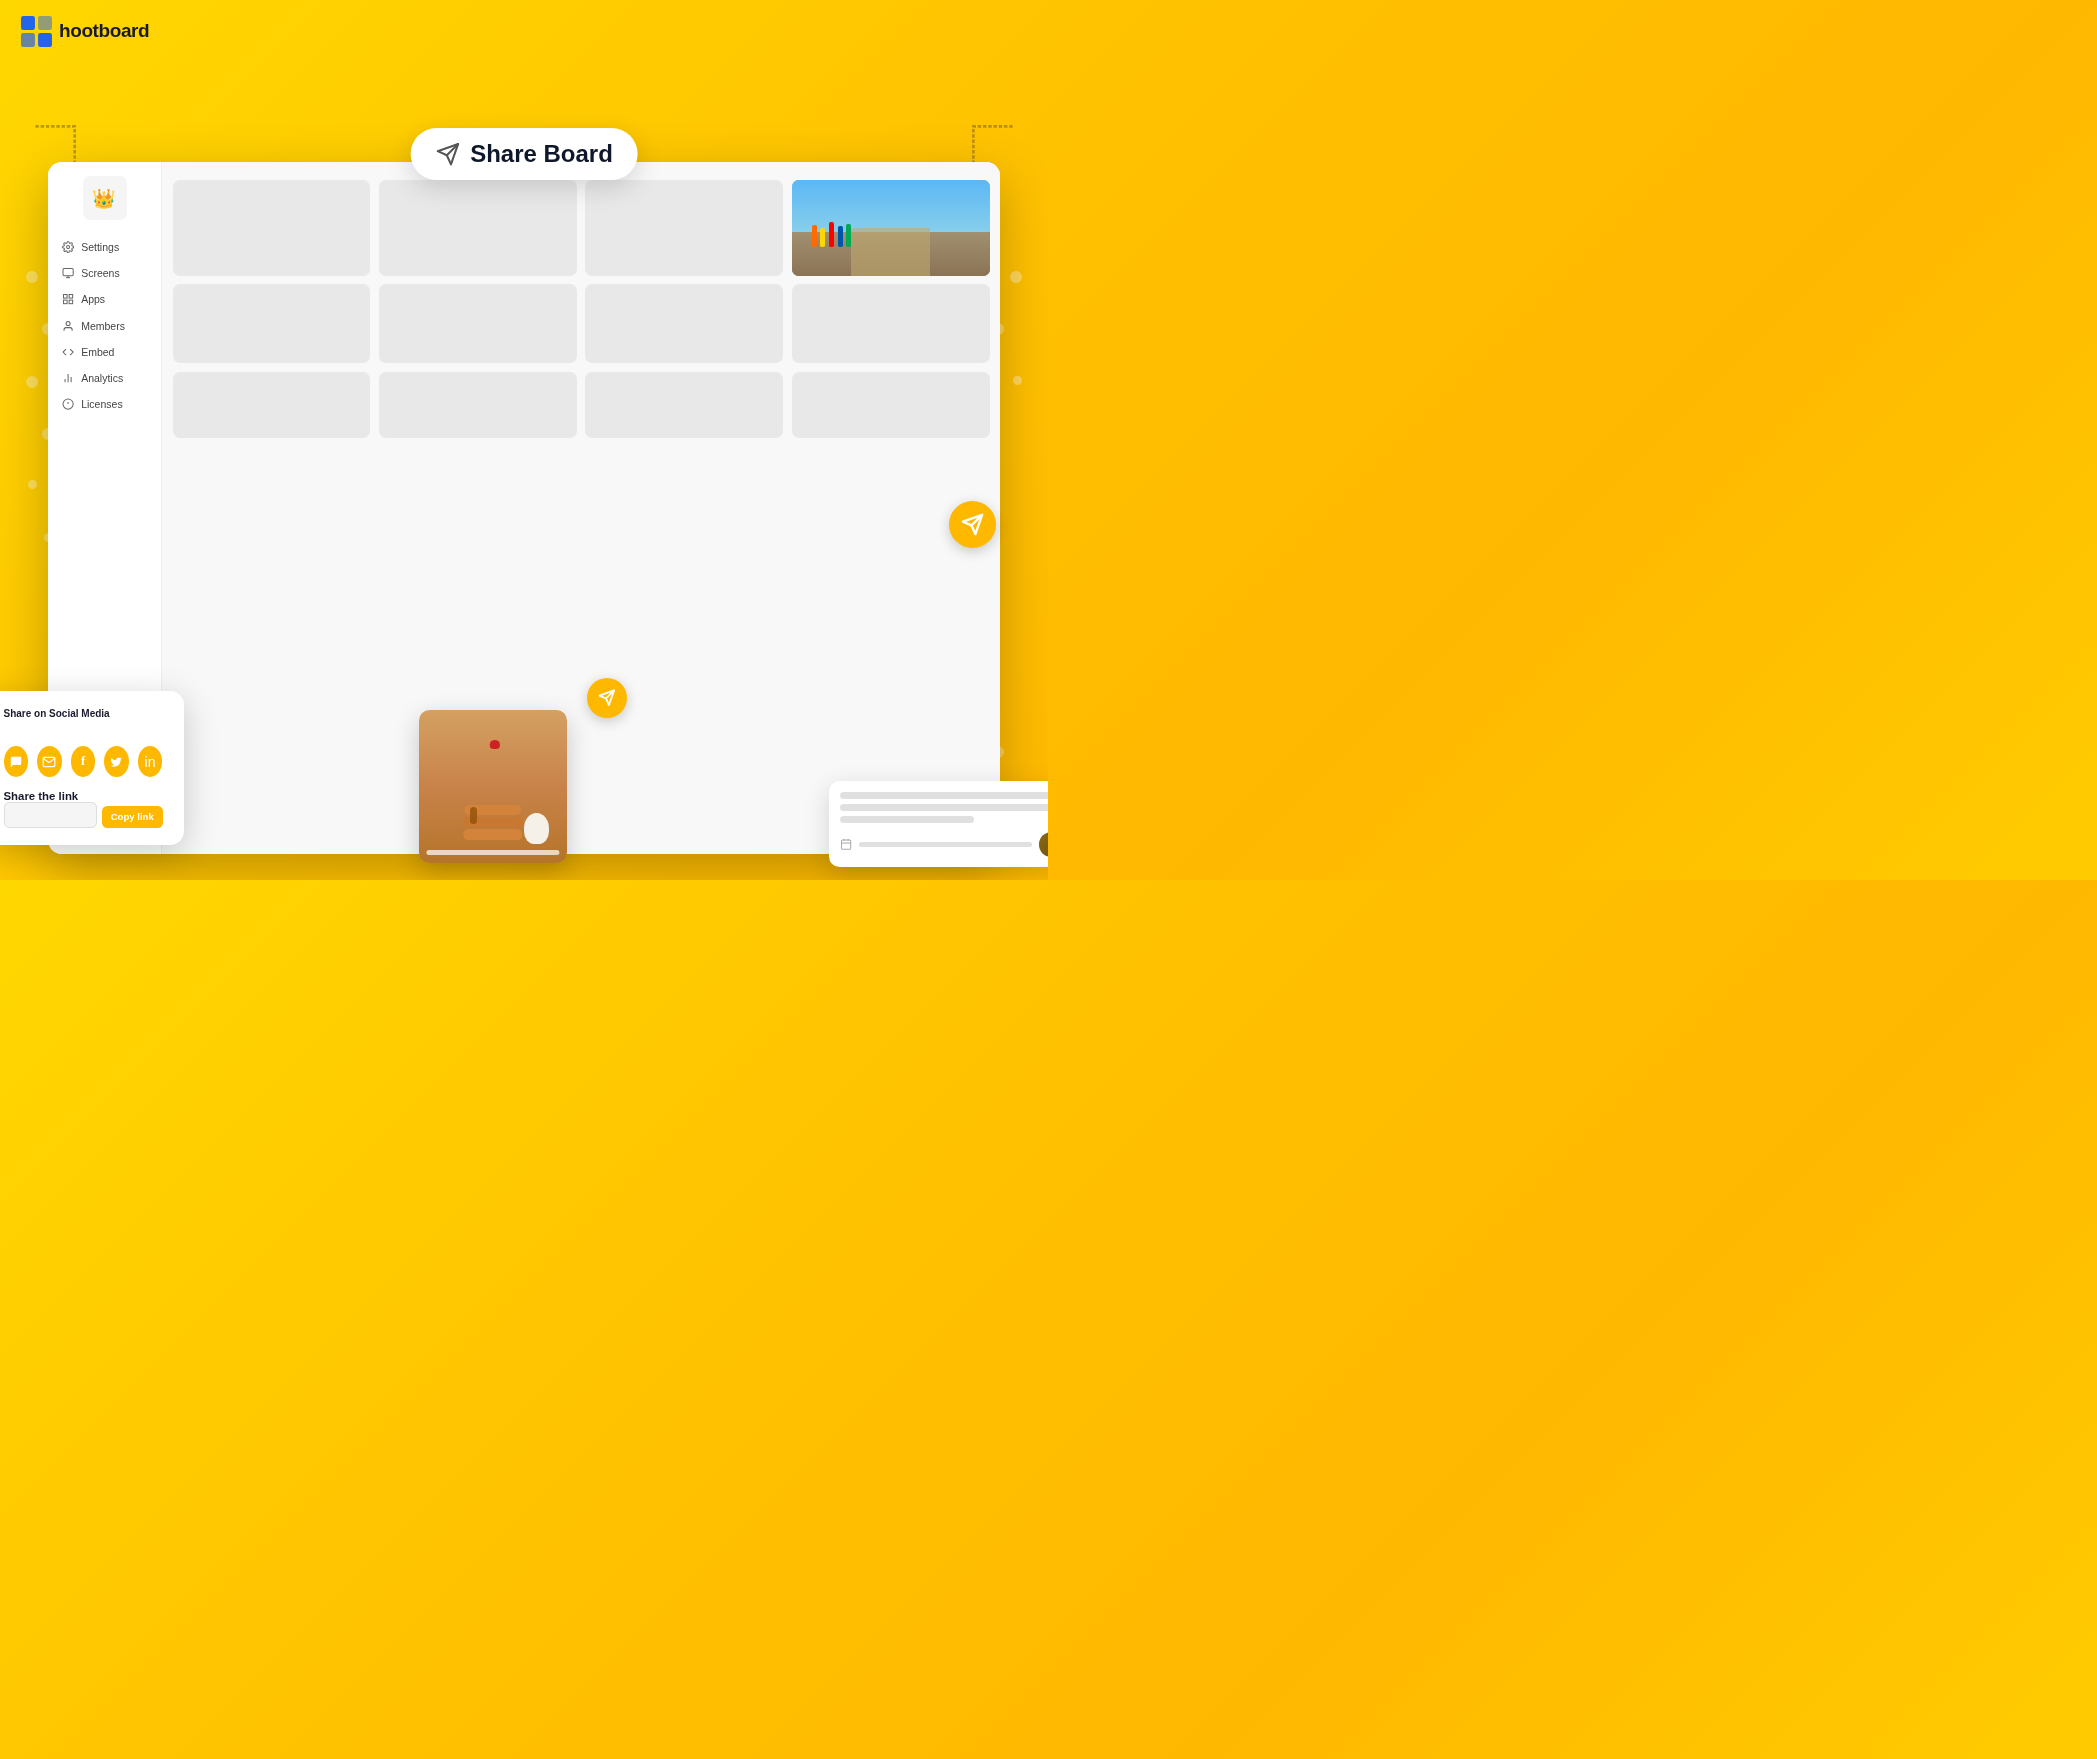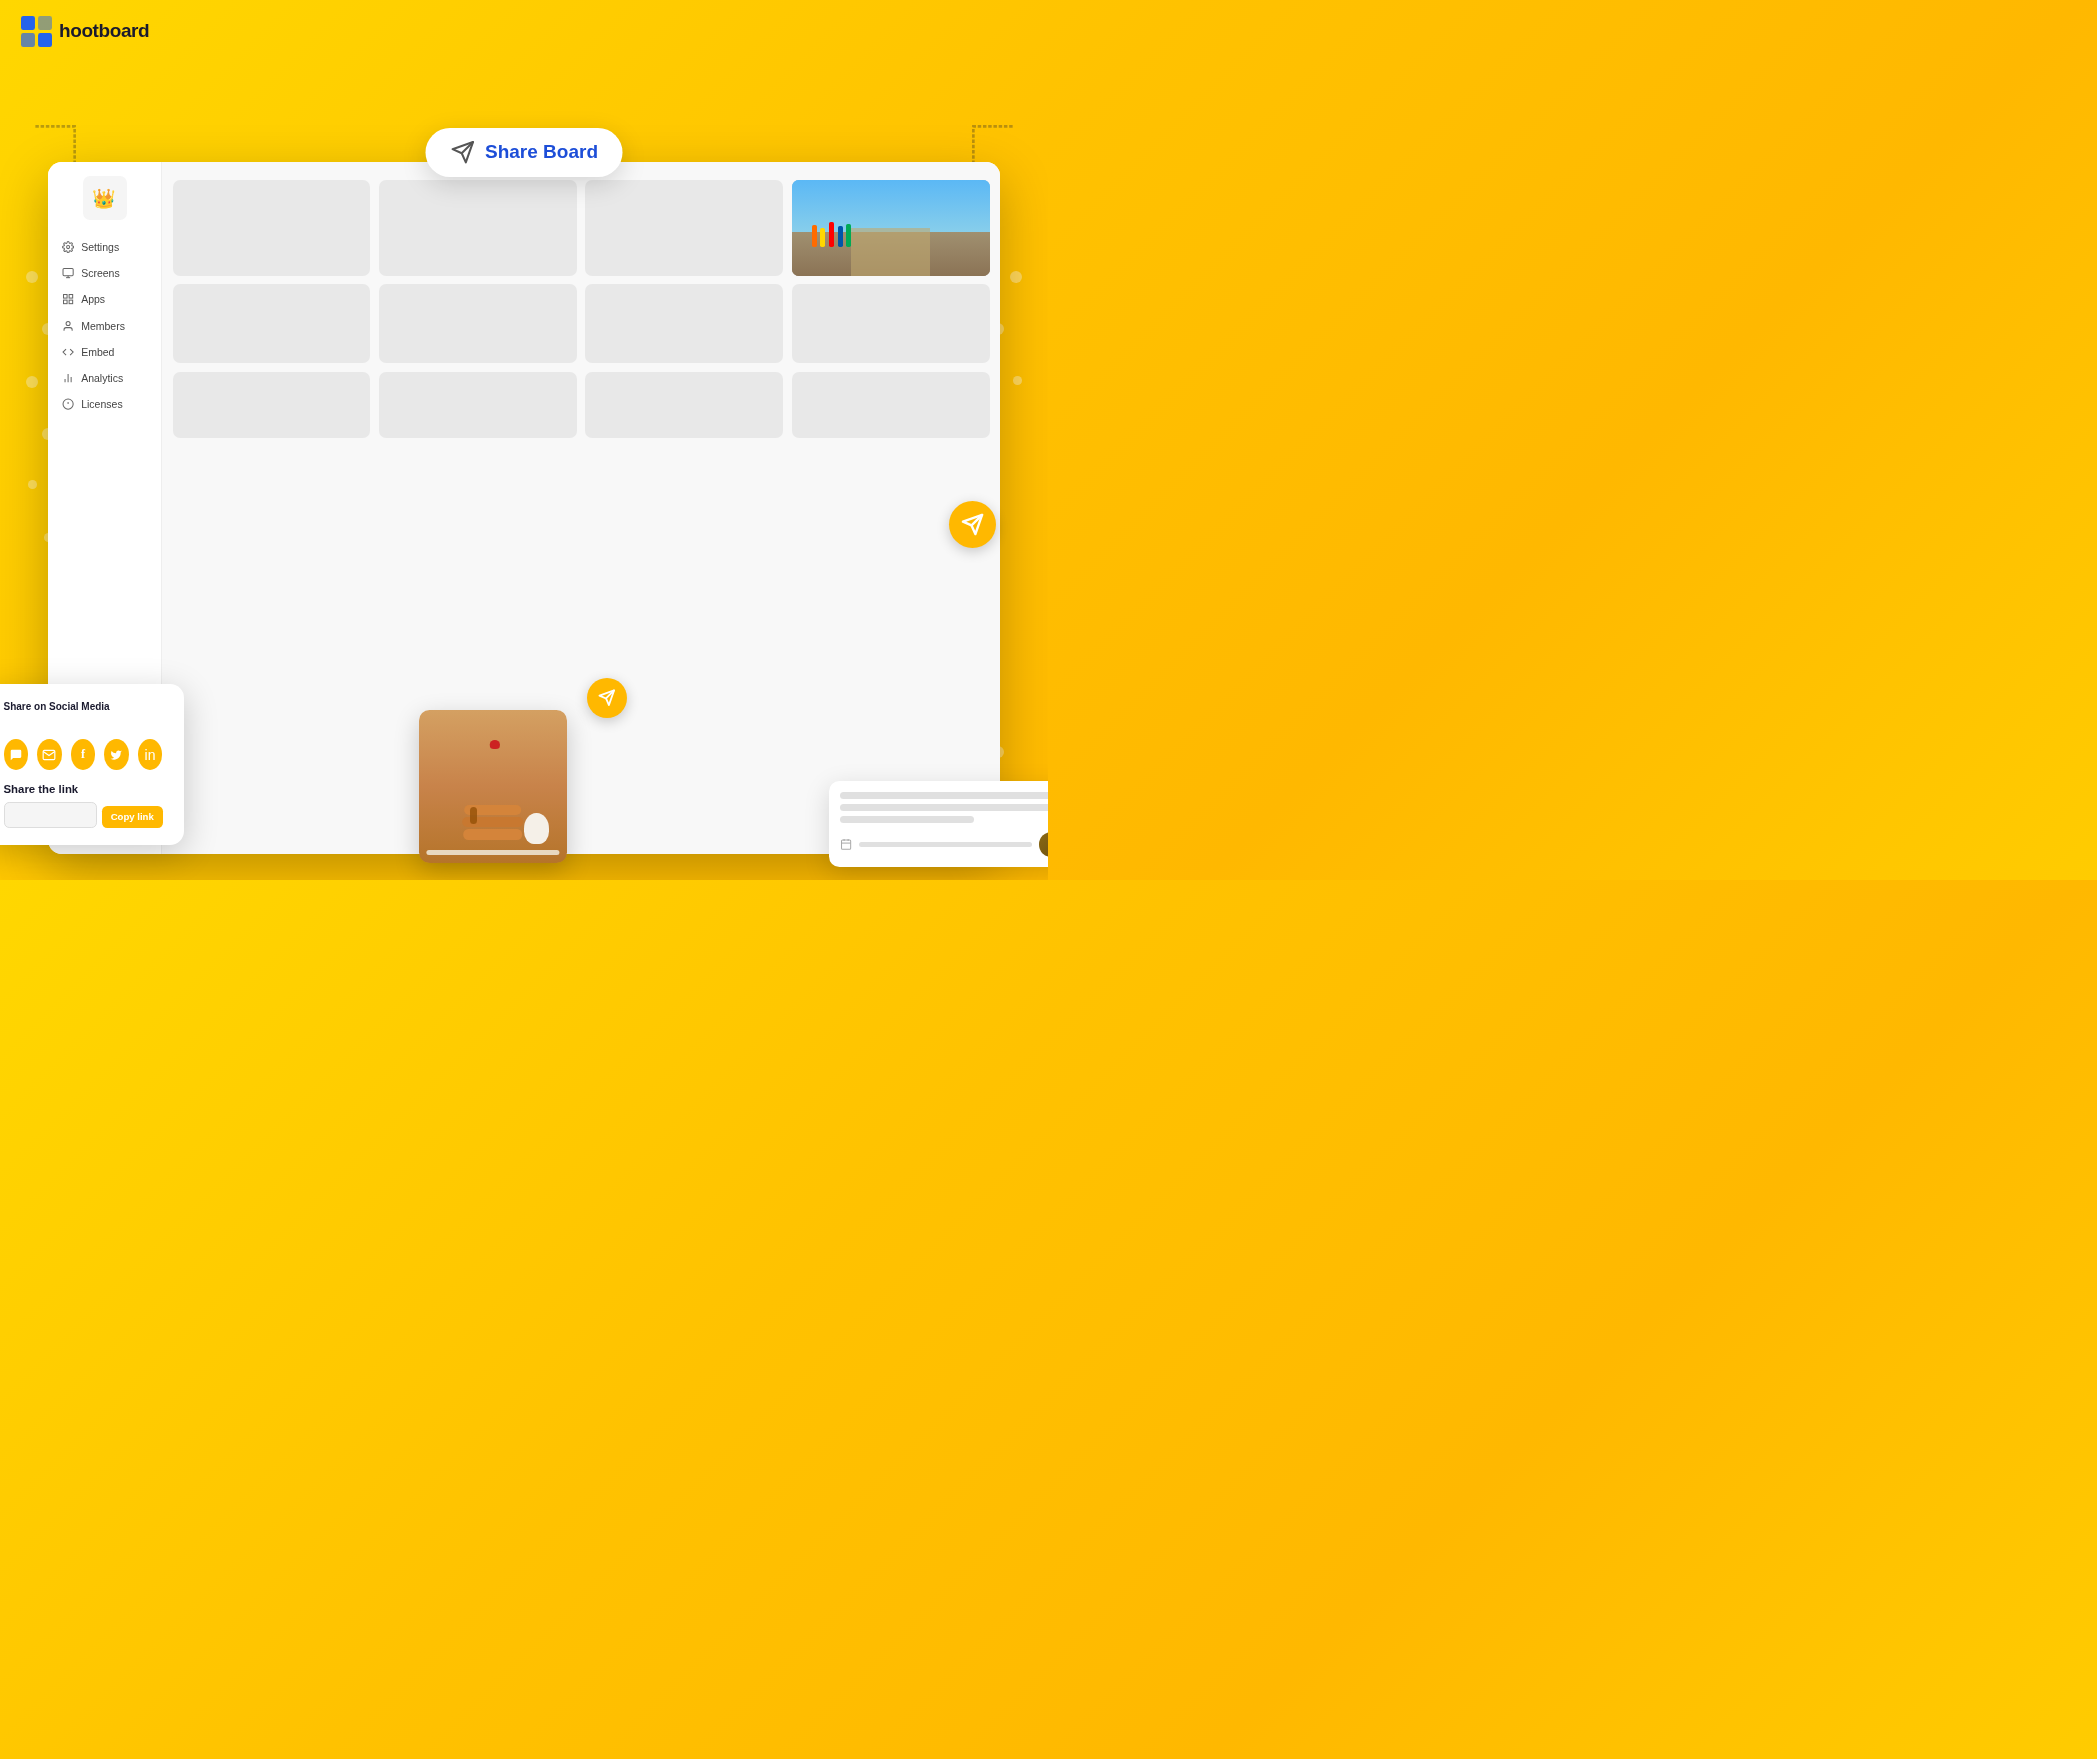--- a/index.html
+++ b/index.html
@@ -138,23 +138,23 @@
       top: -19px;
       left: 50%;
       transform: translateX(-50%);
       background: #fff;
       border-radius: 44px;
       padding: 12.2px 24.5px;
       display: flex;
       align-items: center;
       gap: 10.5px;
       box-shadow: 0 7px 26px rgba(0,0,0,0.15);
-      font-size: 19px;
+      font-size: 24px;
       font-weight: 700;
-      color: #1d4ed8;
+      color: #0f172a;
       white-space: nowrap;
       z-index: 10;
     }
 
     
     .social-share-card {
       position: absolute;
       bottom: 35px;
       left: -17.5px;
       background: #fff;
@@ -184,21 +184,20 @@
       align-items: center;
       justify-content: center;
       color: #fff;
       font-size: 12.2px;
       cursor: pointer;
     }
     .share-link-title {
       font-size: 11.4px;
       font-weight: 700;
       color: #1a1a2e;
-      margin-bottom: 7px;
     }
     .share-link-row {
       display: flex;
       gap: 5.2px;
       align-items: flex-end;
     }
     .share-link-input {
       flex: 1;
       height: 26px;
       border: 0.9px solid #ddd;

